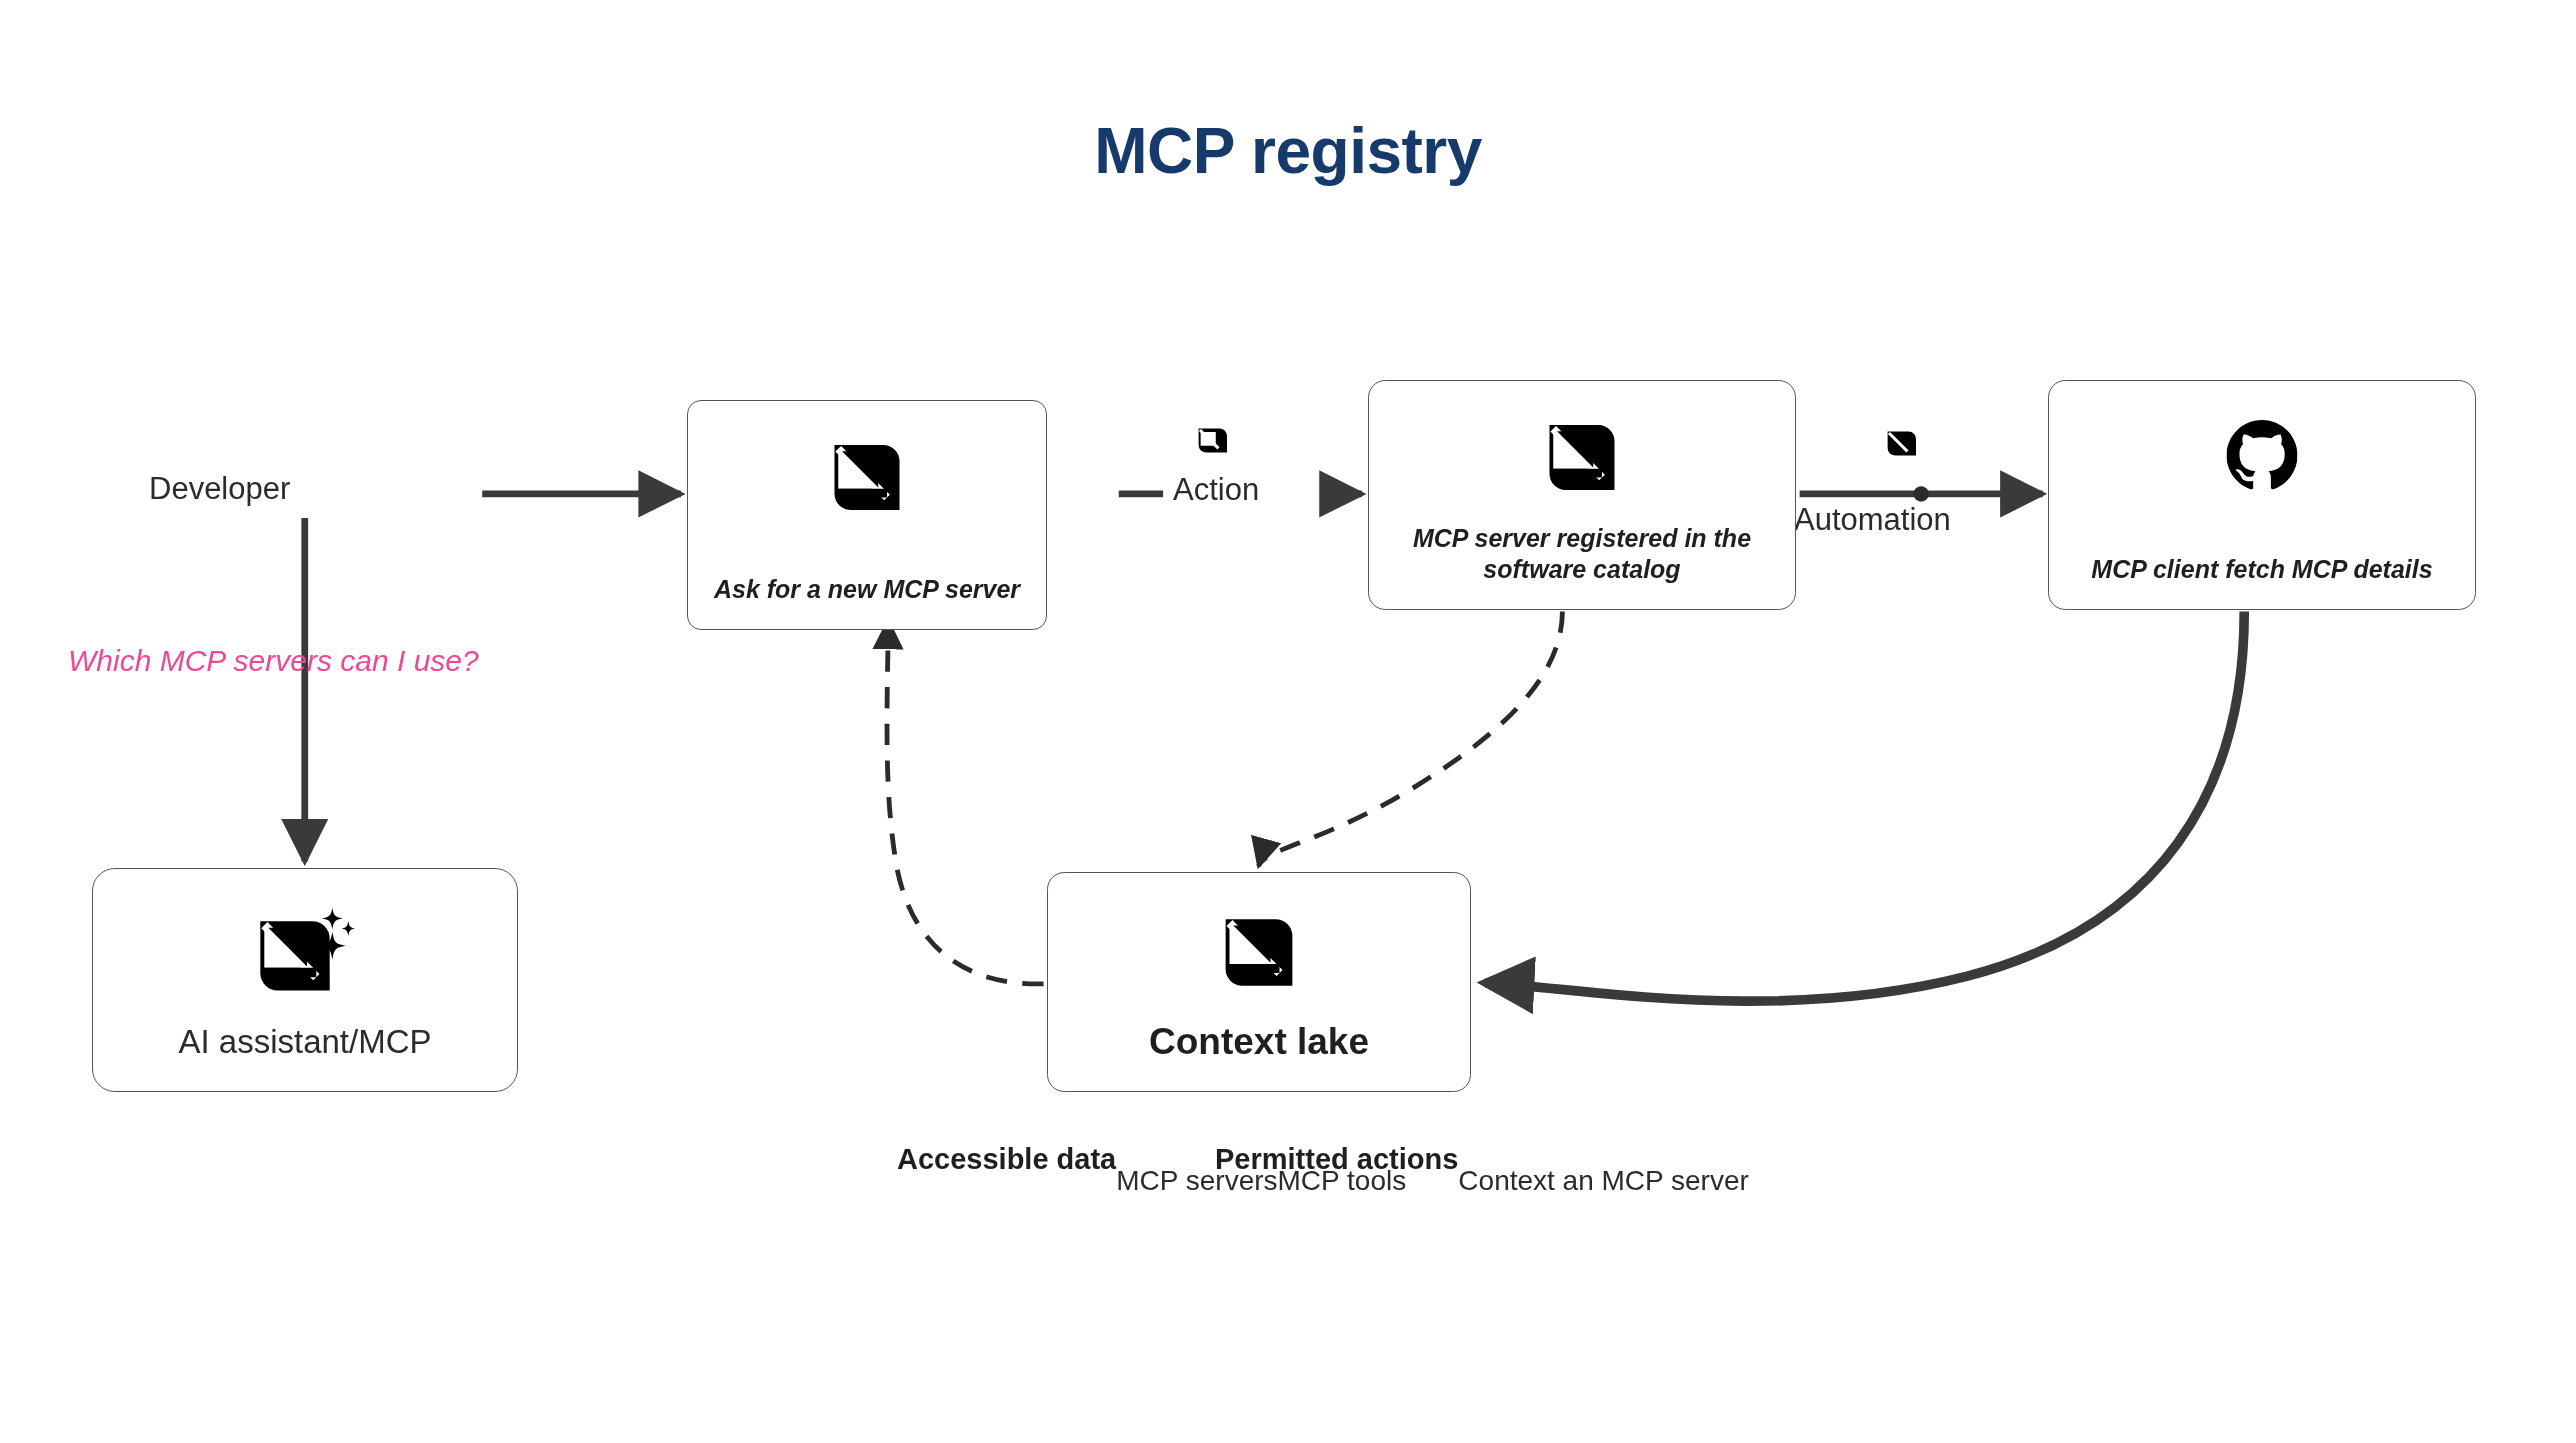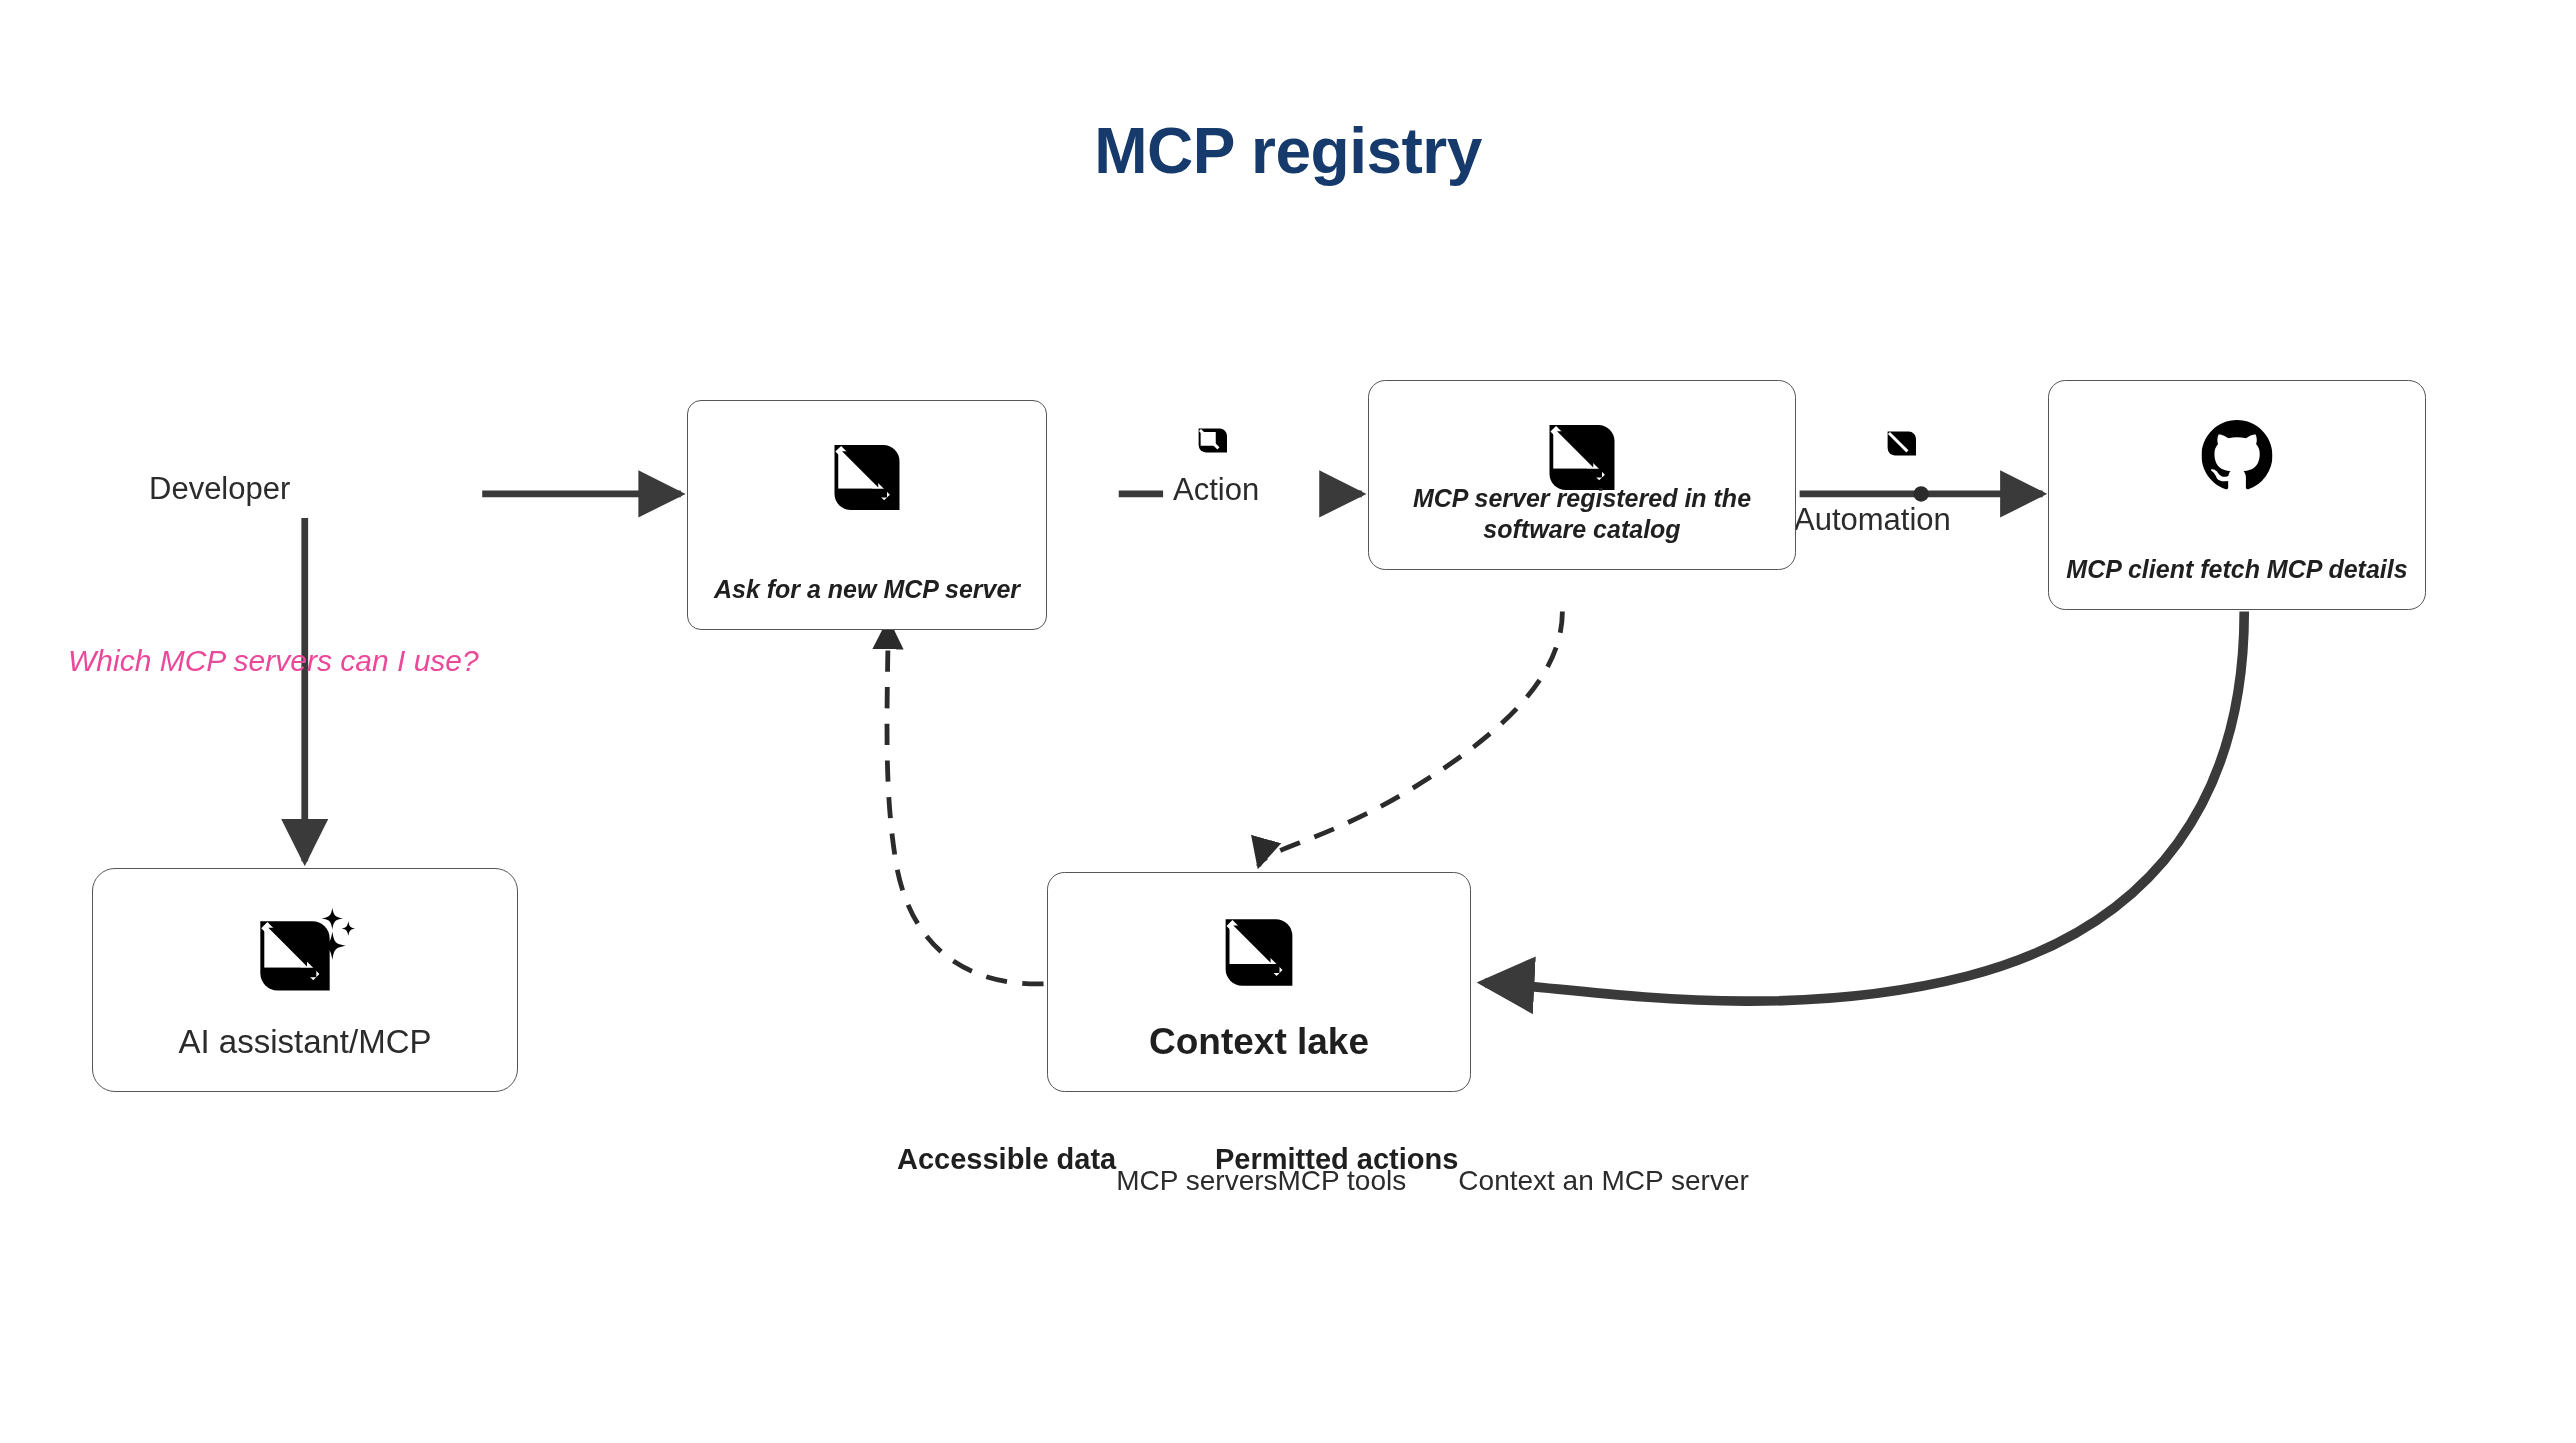--- a/index.html
+++ b/index.html
@@ -60,22 +60,22 @@
   .node .icon-wrap {
     display: block;
   }
   .node .node-label {
     text-align: center;
     line-height: 1.22;
   }
 
   
   #node-ask        { left: 687px;  top: 400px;  width: 360px; height: 230px; border-radius: 14px; }
-  #node-registered { left: 1368px; top: 380px;  width: 428px; height: 190px; }
-  #node-fetch      { left: 2048px; top: 380px;  width: 378px; height: 230px; }
+  #node-registered { left: 1368px; top: 380px;  width: 428px; height: 230px; }
+  #node-fetch      { left: 2048px; top: 380px;  width: 428px; height: 230px; }
   #node-assistant  { left: 92px;   top: 868px;  width: 426px; height: 224px; border-radius: 23px; }
   #node-lake       { left: 1047px; top: 872px;  width: 424px; height: 220px; }
 
   
   #node-ask .icon-wrap,
   #node-registered .icon-wrap,
   #node-fetch .icon-wrap {
     position: absolute;
     top: 39px;
     left: 50%;

